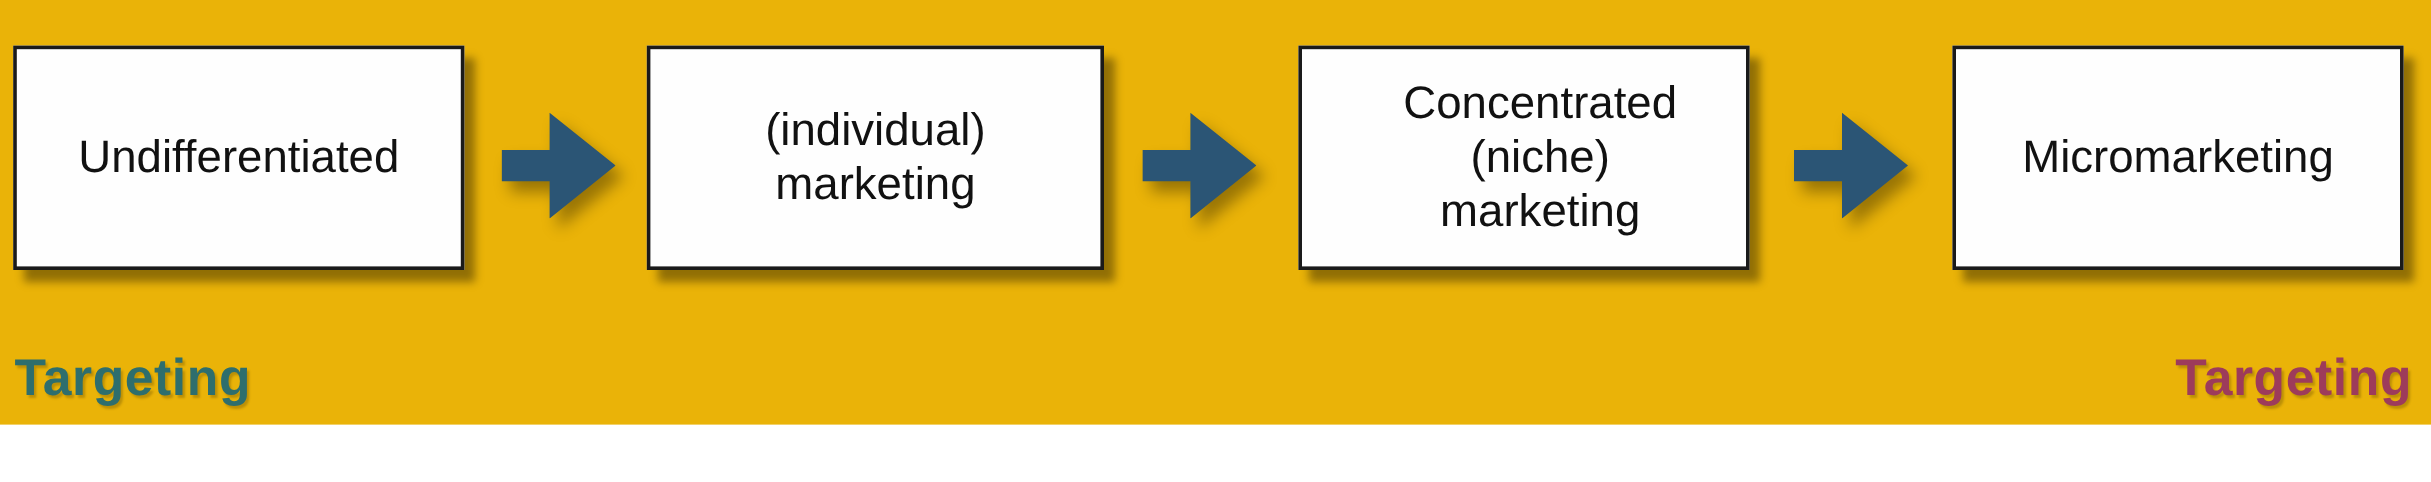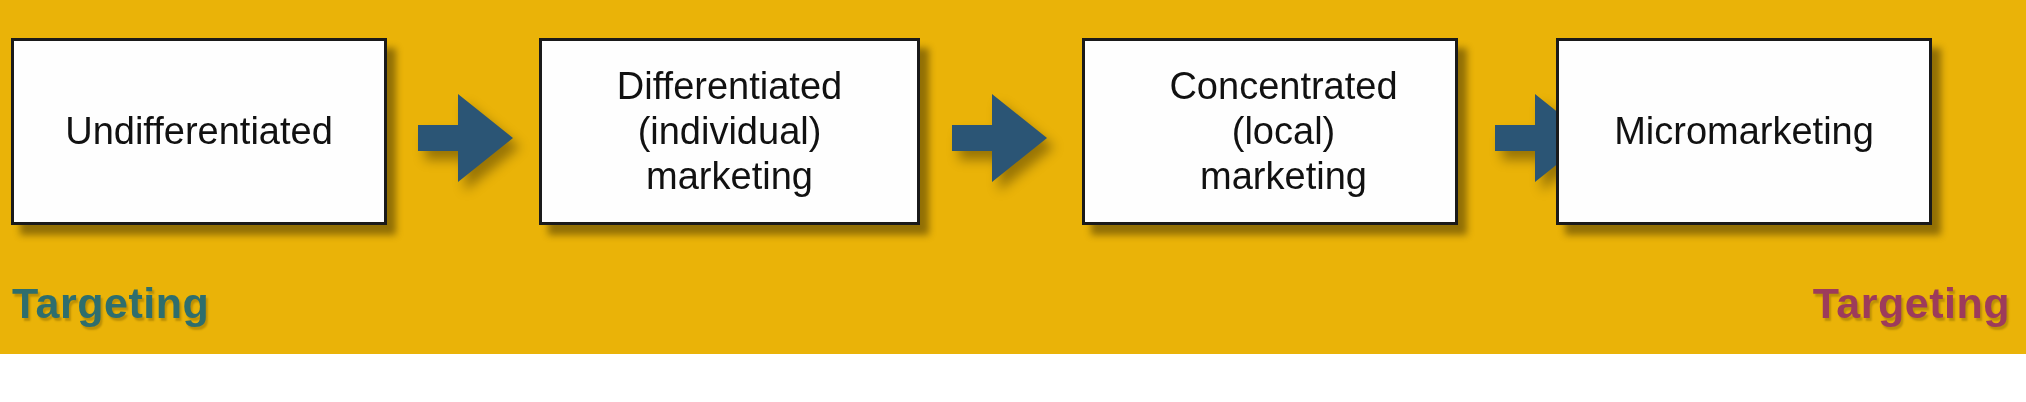--- a/index.html
+++ b/index.html
@@ -29,70 +29,69 @@
   .box .line {
     display: block;
     font-size: 38px;
     line-height: 45px;
     color: #111111;
     white-space: nowrap;
   }
   .box1 { left: 11px; }
   .box2 { left: 539px; width: 381px; }
   .box3 { left: 1082px; padding-left: 27px; }
-  .box4 { left: 1556px; }
+  .box4 { left: 1627px; }
   .arrow {
     position: absolute;
     top: 94px;
     width: 95px;
     height: 88px;
     filter: drop-shadow(7px 9px 6px rgba(0,0,0,0.35));
   }
   .arrow1 { left: 418px; }
   .arrow2 { left: 952px; }
   .arrow3 { left: 1495px; }
   .label {
     position: absolute;
     top: 280px;
     font-size: 43px;
     line-height: 47px;
     font-weight: bold;
     letter-spacing: 0.5px;
     text-shadow: 2px 3px 2px rgba(0,0,0,0.2);
   }
-  .label span { display: block; }
+  .label span { display: block; margin-top: 12px; }
   .label-left  { left: 12px;  text-align: left; }
   .label-right { right: 16px; text-align: right; }
 </style>
 </head>
 <body>
 
 <div class="canvas">
 
   <div class="box box1">
     <span class="line">Undifferentiated</span>
   </div>
 
   <svg class="arrow arrow1" viewBox="0 0 95 88" xmlns="http://www.w3.org/2000/svg">
     <polygon points="0,31 40,31 40,0 95,44 40,88 40,57 0,57" style="fill: rgb(43, 85, 117);"></polygon>
   </svg>
 
   <div class="box box2">
-    <span class="line">Differentiated</span>
     <span class="line">(individual)</span>
     <span class="line">marketing</span>
   </div>
 
   <svg class="arrow arrow2" viewBox="0 0 95 88" xmlns="http://www.w3.org/2000/svg">
     <polygon points="0,31 40,31 40,0 95,44 40,88 40,57 0,57" style="fill: rgb(43, 85, 117);"></polygon>
   </svg>
 
   <div class="box box3">
     <span class="line">Concentrated</span>
-    <span class="line">(local)</span>
+    <span class="line">(niche)</span>
     <span class="line">marketing</span>
   </div>
 
   <svg class="arrow arrow3" viewBox="0 0 95 88" xmlns="http://www.w3.org/2000/svg">
     <polygon points="0,31 40,31 40,0 95,44 40,88 40,57 0,57" style="fill: rgb(43, 85, 117);"></polygon>
   </svg>
 
   <div class="box box4">
     <span class="line">Micromarketing</span>
   </div>

